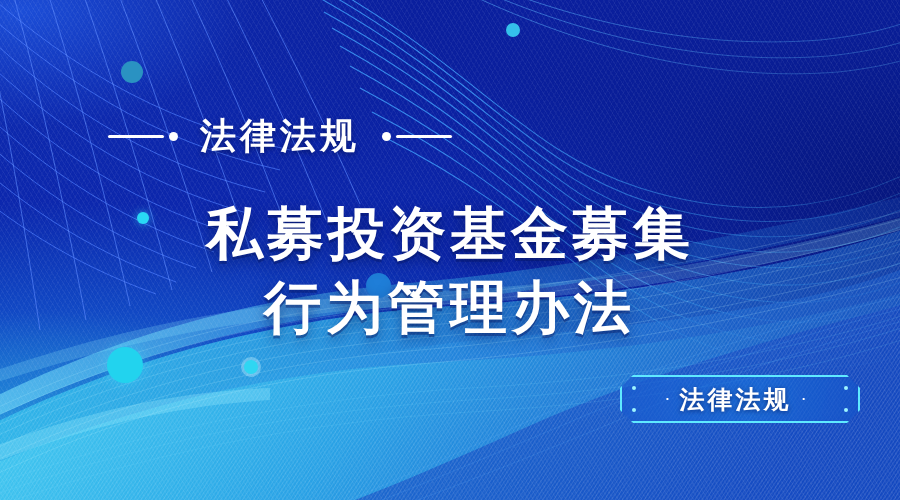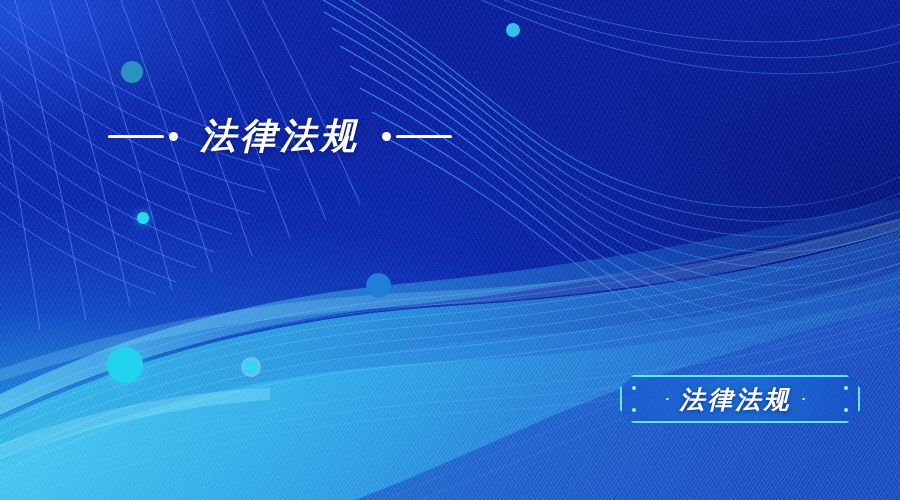--- a/index.html
+++ b/index.html
@@ -55,21 +55,20 @@
       rgba(255,255,255,0.030) 1px,
       rgba(0,0,0,0) 1px,
       rgba(0,0,0,0) 5px);
   }
   
   .content {
     position: absolute;
     inset: 0;
     width: 900px;
     height: 376px;
-    font-style: italic;
   }
   .eyebrow-row {
     position: absolute;
     left: 0;
     top: 112px;
     width: 560px;
     display: flex;
     align-items: center;
     justify-content: center;
     gap: 22px;
@@ -325,20 +324,24 @@
       </span>
       <span class="eyebrow-text">法律法规</span>
       <span class="orn right">
         <span class="dot"></span>
           <span class="bar"></span>
       </span>
     </div>
 
     <div class="cdot" style="left:366px; top:273px; width:25px; height:25px; background:#1f7ed8;"></div>
 
+    <div class="title-wrap">
+      <div class="title-line l1">私募投资基金募集</div>
+      <div class="title-line l2">行为管理办法</div>
+    </div>
 
     <div class="badge">
       <span class="badge-sep">·</span>
       <span class="badge-text">法律法规</span>
       <span class="badge-sep">·</span>
       <span class="badge-inner-dots">
         <span class="bd-tl"></span>
           <span class="bd-tr"></span>
         <span class="bd-bl"></span>
           <span class="bd-br"></span>

